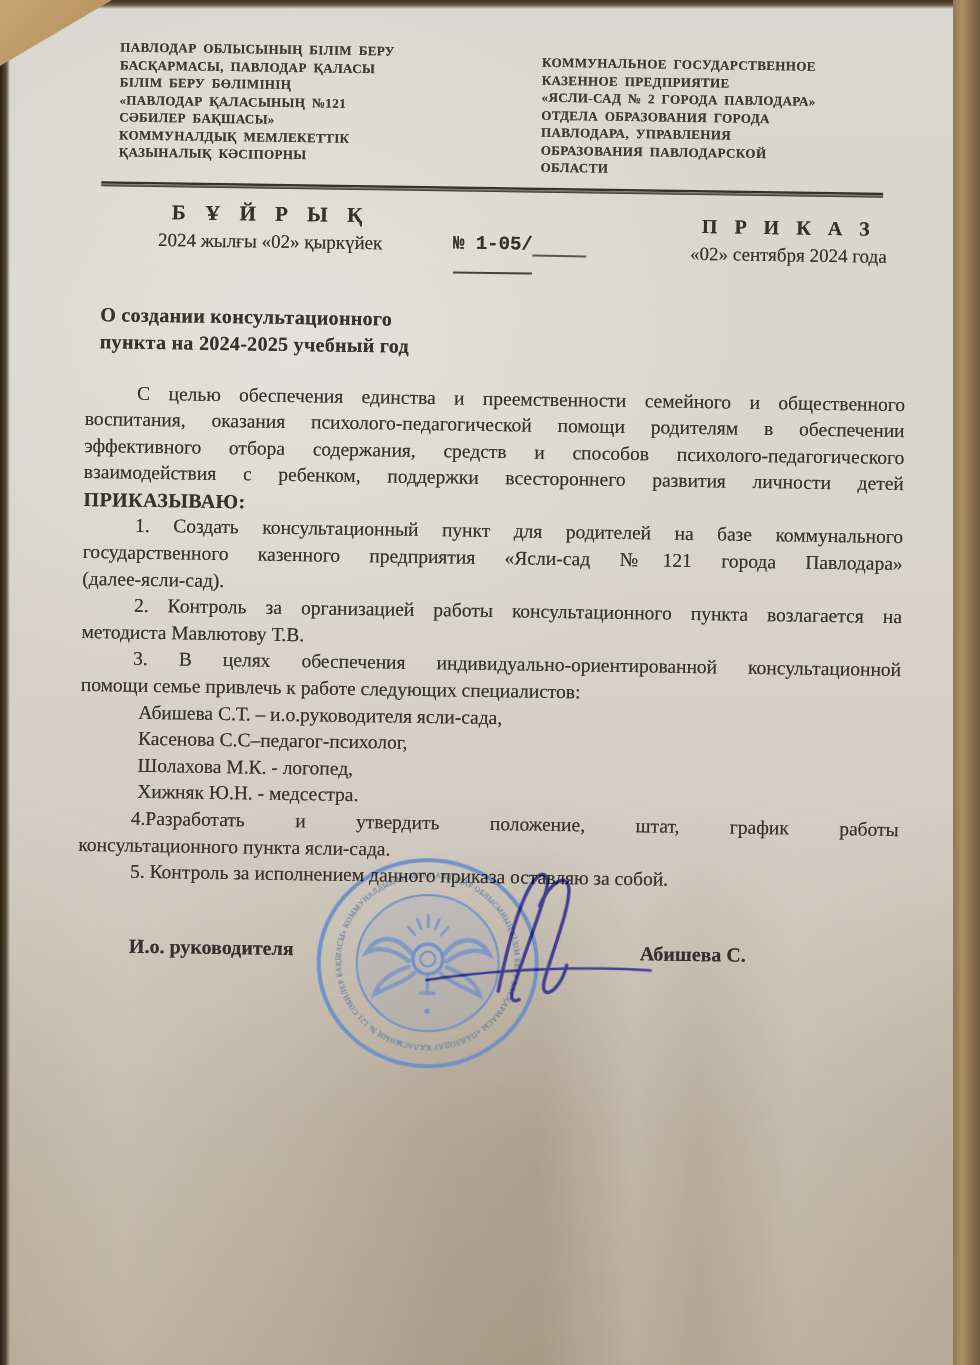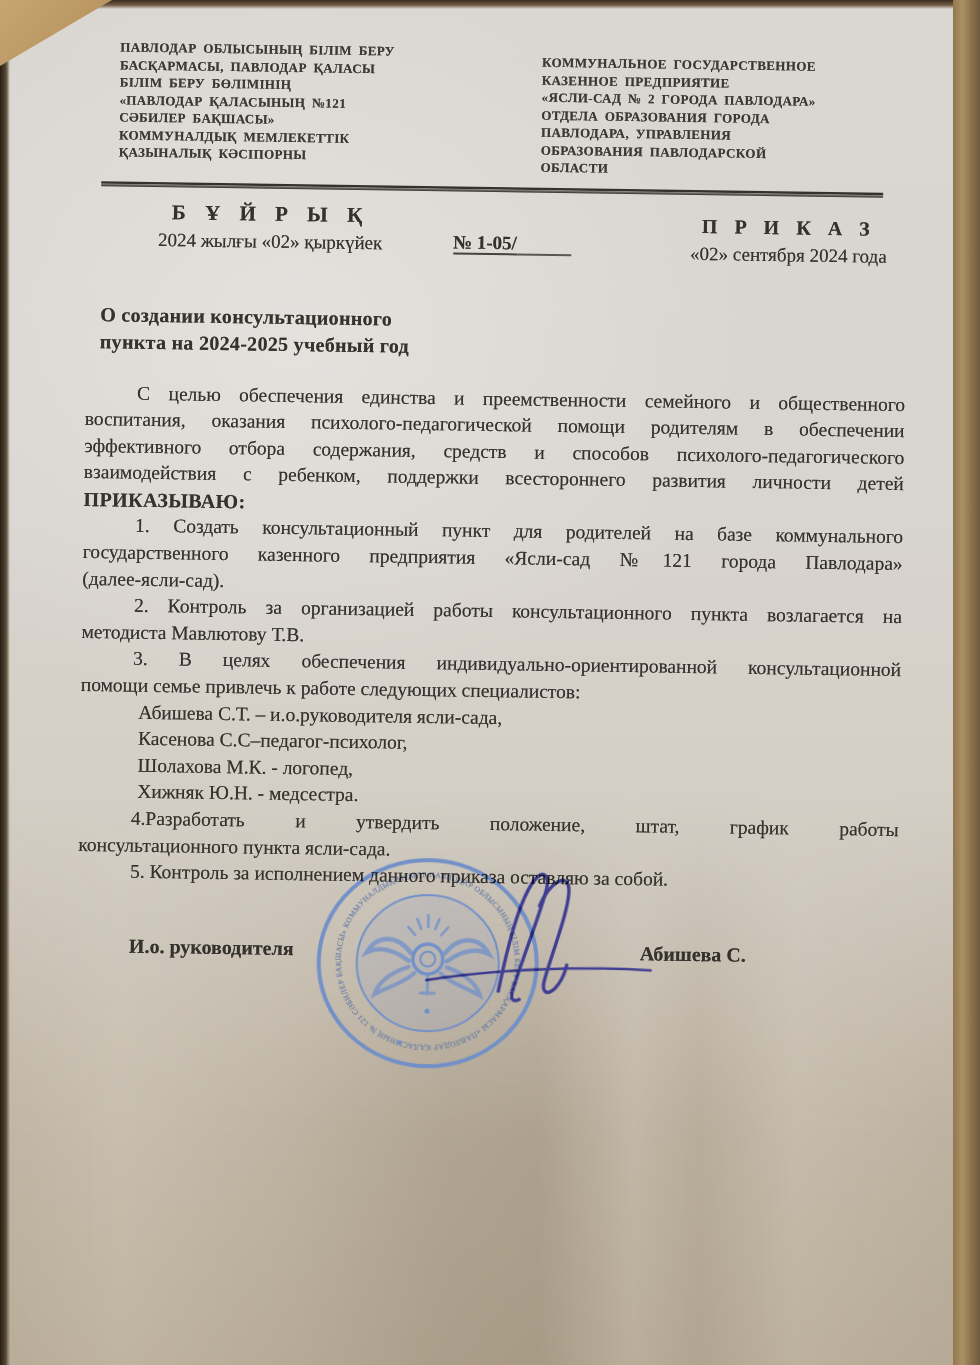--- a/index.html
+++ b/index.html
@@ -46,21 +46,21 @@
   .lh-left{margin-left:112px;width:335px;}
   .lh-right{margin-left:auto;margin-right:78px;width:335px;padding-top:9px;}
   .rule{margin:11px 0 0 95px;width:782px;height:5px;
     background:linear-gradient(180deg,#35322d 0%,#35322d 38%,#8d8press 50%,#302d29 100%);
     background:linear-gradient(180deg,#35322d 0%,#35322d 38%,#8d8780 50%,#302d29 100%);}
   .order-row{display:flex;margin-top:13px;padding-left:110px;}
   .ord-kk{width:310px;text-align:center;}
   .ord-kk-title{font-size:21px;font-weight:bold;letter-spacing:7px;}
   .ord-kk-date{font-size:19px;margin-top:4px;}
   .ord-num{width:205px;margin-left:28px;margin-top:27px;font-size:19px;font-weight:bold;white-space:nowrap;}
-  .num-text{border-bottom:2px solid #45413c;padding-bottom:0;}
+  .num-text{border-bottom:2px solid #45413c;padding-bottom:17px;font-family:Liberation Mono, monospace;}
   .num-blank{display:inline-block;width:54px;height:20px;border-bottom:2px solid #5b564f;vertical-align:bottom;}
   .ord-ru{margin-left:auto;margin-right:33px;width:262px;text-align:center;padding-top:7px;}
   .ord-ru-title{font-size:20px;font-weight:bold;letter-spacing:6px;}
   .ord-ru-date{font-size:19px;margin-top:5px;}
   .subject{margin:45px 0 0 96px;font-size:20px;font-weight:bold;line-height:27px;letter-spacing:0.3px;}
   .bodytext{margin:25px 45px 0 82px;font-size:19.5px;line-height:26.6px;}
   .bodytext div{min-height:26.6px;}
   .jl{text-align:justify;text-align-last:justify;}
   .ind{text-indent:52px;}
   .resolve{font-weight:bold;font-size:20px;letter-spacing:0.4px;}

